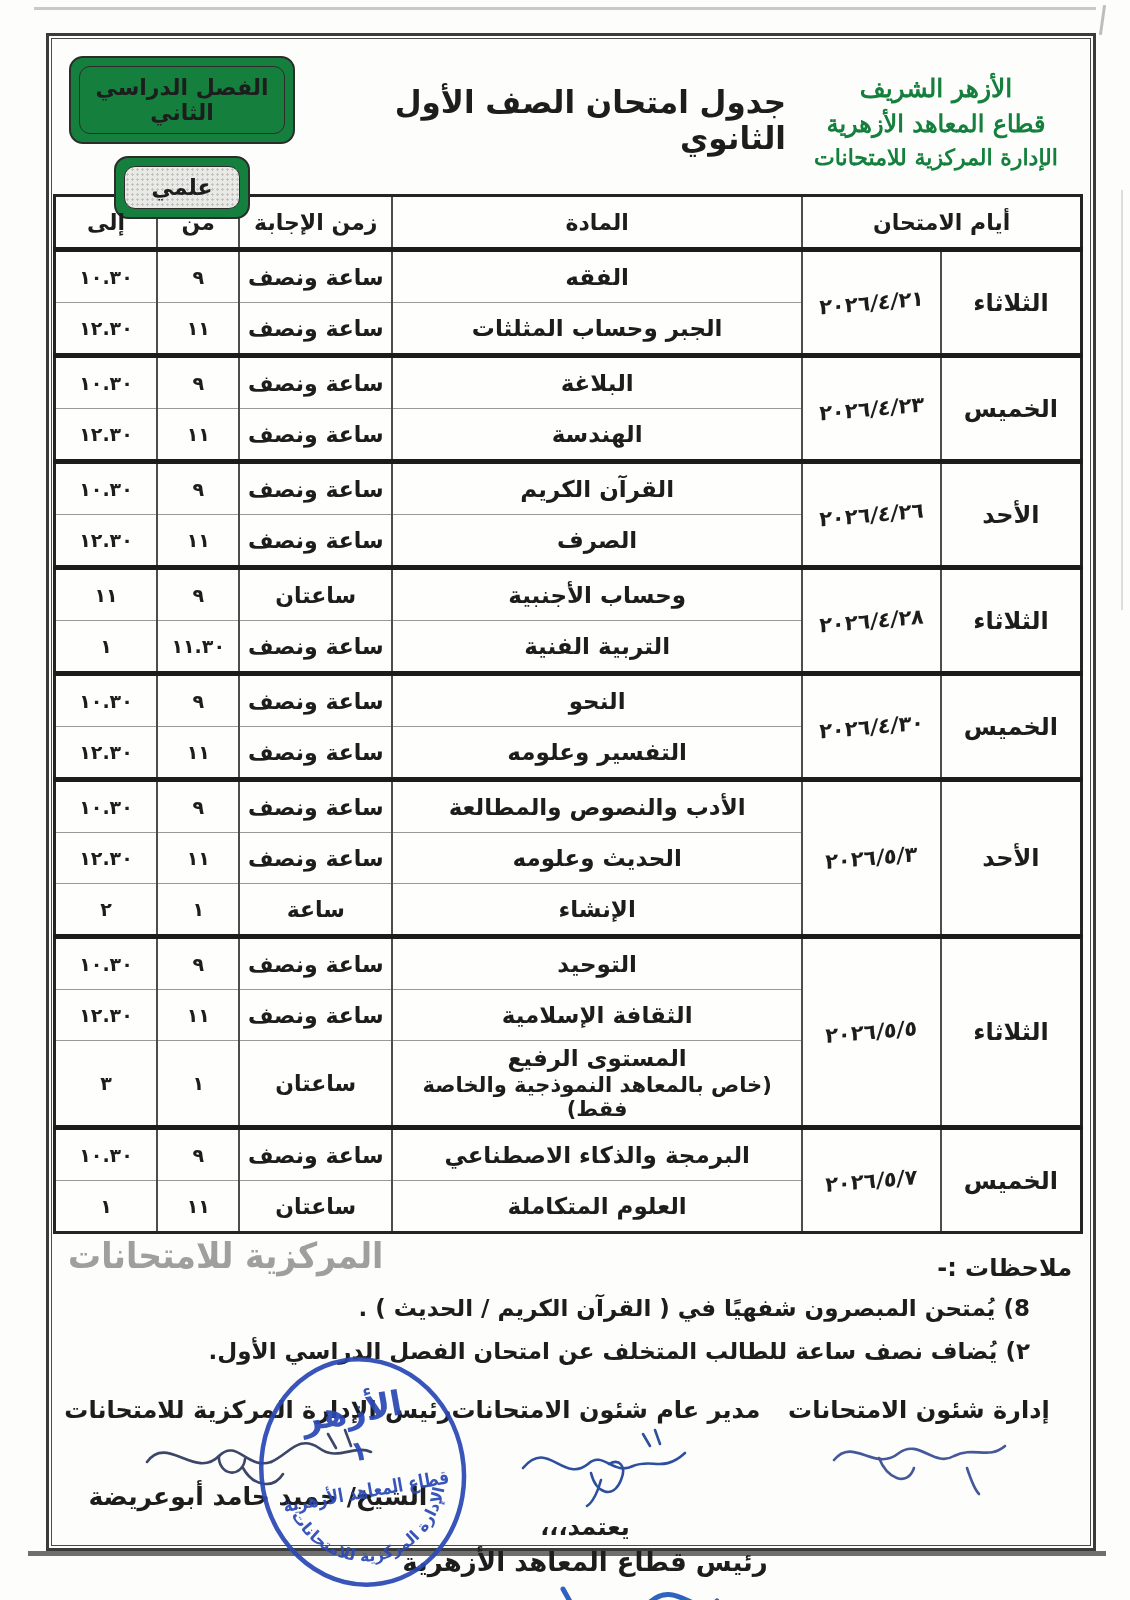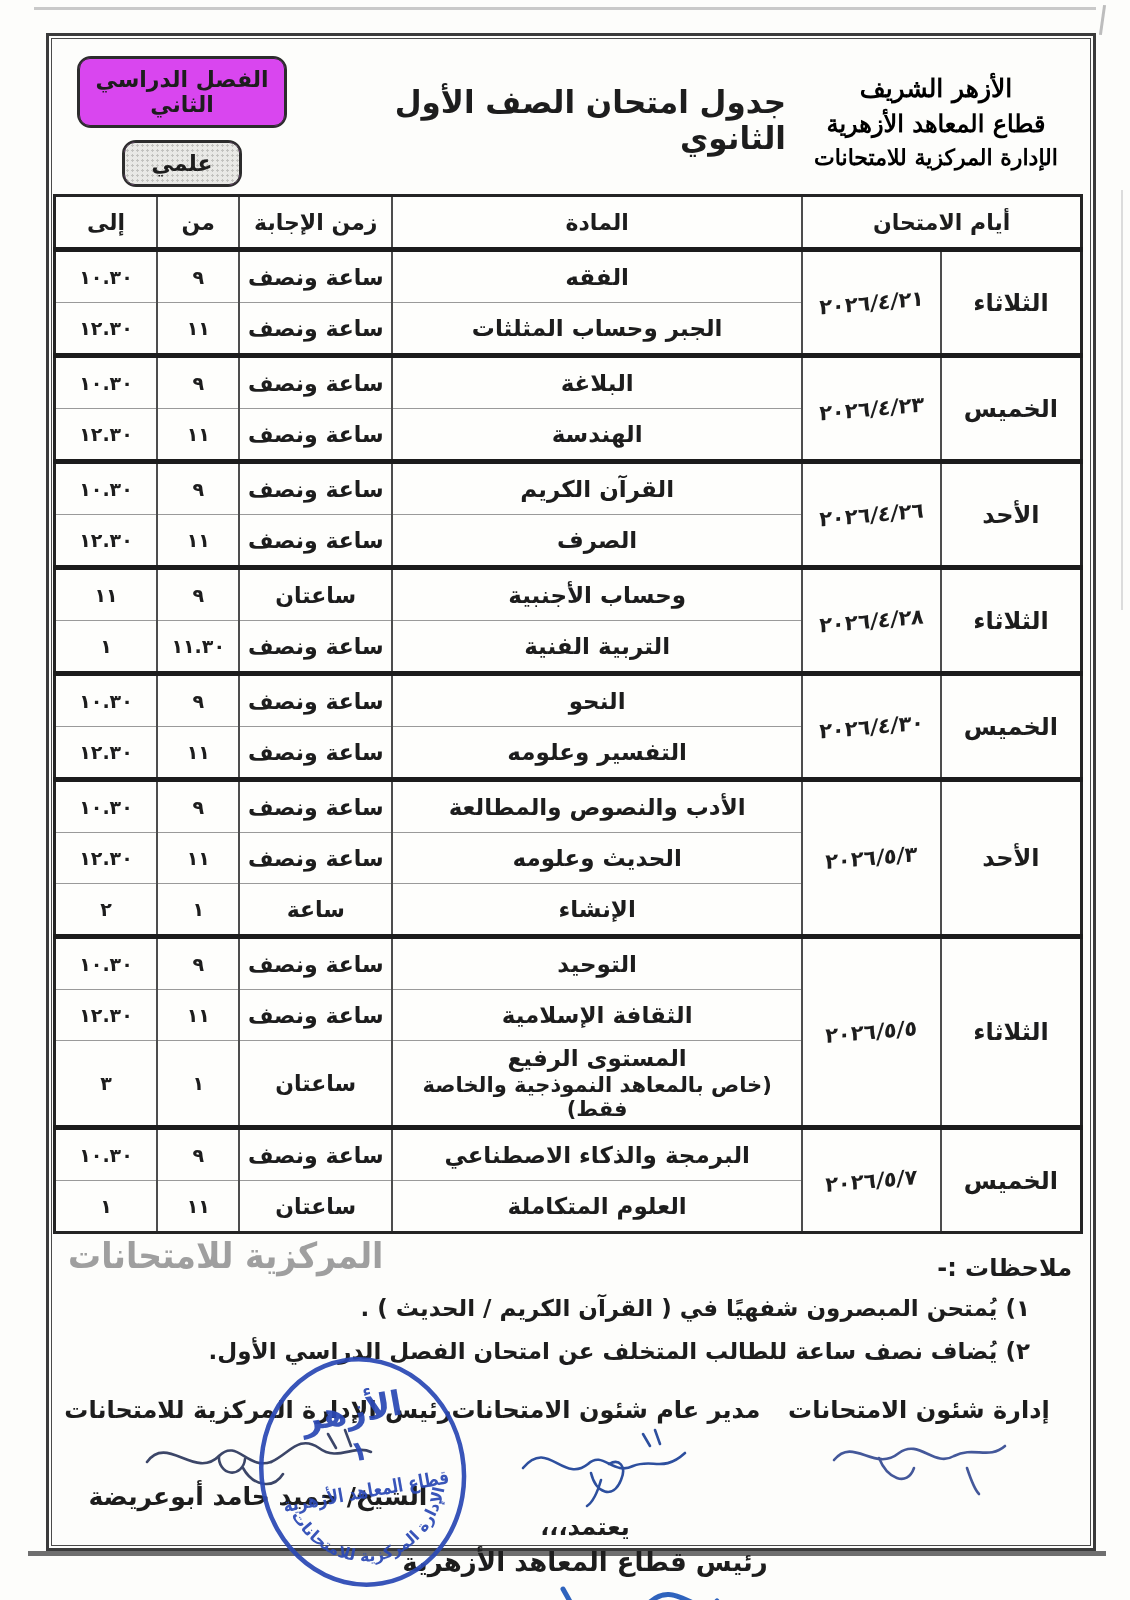--- a/index.html
+++ b/index.html
@@ -18,31 +18,31 @@
     position:absolute;left:46px;top:33px;width:1050px;height:1518px;
     border:3px solid #3b3b3b;box-sizing:border-box;background:#fdfdfb;
   }
   .frame-inner{position:absolute;inset:2px;border:1px solid #4a4a4a;pointer-events:none;}
   .frame-content{position:relative;padding:10px 7px 0;}
 
   
   .header{display:flex;align-items:stretch;height:148px;}
   .org-block{
     width:300px;display:flex;flex-direction:column;justify-content:center;align-items:center;
-    font-family:"DejaVu Serif",serif;font-weight:bold;color:#000000;line-height:1.45;
+    font-family:"DejaVu Serif",serif;font-weight:bold;color:#15803d;line-height:1.45;
     text-align:center;padding-top:4px;
   }
   .org-line1{font-size:25px;}
   .org-line2{font-size:24px;}
   .org-line3{font-size:22px;letter-spacing:-.5px;}
   .title-block{flex:1;display:flex;flex-direction:column;justify-content:center;align-items:flex-end;gap:20px;}
   .page-title{font-size:31px;font-weight:bold;}
   .page-subtitle{font-size:27px;font-weight:bold;letter-spacing:1px;}
   .badges{width:252px;display:flex;flex-direction:column;align-items:center;justify-content:flex-start;gap:12px;padding-top:10px;}
-  .badge-outer{border:2px solid #2c2c2c;border-radius:14px;padding:0;background:#d946ef;}
+  .badge-outer{border:2px solid #2c2c2c;border-radius:14px;padding:8px;background:#15803d;}
   .badge-inner{border:1px solid #2c2c2c;border-radius:11px;padding:8px 12px;font-size:22px;font-weight:bold;text-align:center;}
   .badge-semester{width:206px;}
   .badge-track{width:116px;}
   .badge-track .badge-inner{
     background-color:#e9e9e6;
     background-image:radial-gradient(#c2c2bf 1px, transparent 1.2px);
     background-size:5px 5px;
   }
 
   
@@ -292,21 +292,21 @@
               <td class="duration"><span>ساعتان</span></td>
               <td class="from"><span>١١</span></td>
               <td class="to"><span>١</span></td>
             </tr>
           </tbody>
         </table>
 
       <div class="notes">
         <div class="watermark">المركزية للامتحانات</div>
         <div class="notes-heading">ملاحظات :-</div>
-        <div class="note-item">١)  يُمتحن المبصرون شفهيًا في ( القرآن الكريم / الحديث ) .</div>
+        <div class="note-item">8)  يُمتحن المبصرون شفهيًا في ( القرآن الكريم / الحديث ) .</div>
         <div class="note-item">٢)  يُضاف نصف ساعة للطالب المتخلف عن امتحان الفصل الدراسي الأول.</div>
       </div>
 
       <div class="signatures">
         <div class="sig-col sig-col-right">
           <div class="sig-label">إدارة شئون الامتحانات</div>
           <svg class="sig-svg" width="200" height="80" viewBox="0 0 200 80">
             <g fill="none" stroke-width="2.6" stroke-linecap="round" stroke="#44589a">
               <path d="M15,42 C35,18 55,55 80,35 C100,20 115,50 135,38 C155,28 170,42 186,28"></path>
               <path d="M60,40 C68,60 88,70 95,50"></path>

